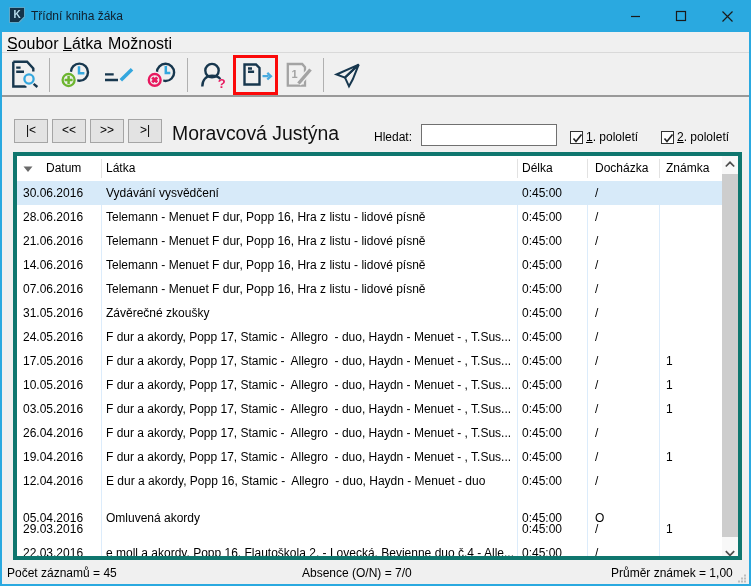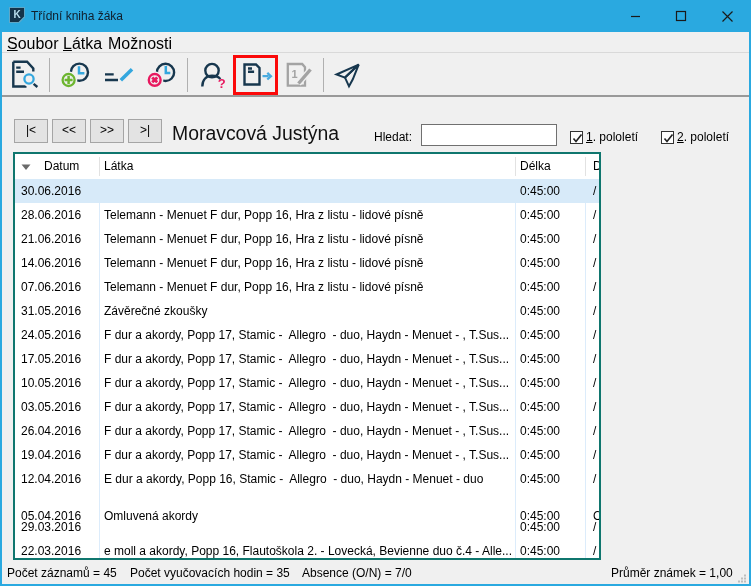--- a/index.html
+++ b/index.html
@@ -26,21 +26,21 @@
 #navrow { position:absolute; left:2px; top:98px; width:747px; height:55px; background:#f0f0f0; }
 .navbtn { position:absolute; top:21px; width:34px; height:24px; background:#e3e3e3; border:1px solid #a5a5a5; font-size:12px; color:#000; text-align:center; line-height:21px; }
 #stuname { position:absolute; left:170px; top:25px; font-size:20px; line-height:20px; color:#111; transform:scaleX(0.97); transform-origin:left top; white-space:nowrap; }
 #hledat { position:absolute; left:372px; top:32px; font-size:12px; color:#000;text-align:center; }
 #searchbox { position:absolute; left:419px; top:26px; width:136px; height:22px; background:#fff; border:1px solid #707070; }
 .cb { position:absolute; top:33px; width:13px; height:13px; background:#fff; border:1px solid #333; }
 .cb svg { position:absolute; left:0px; top:0px; }
 .cbl { position:absolute; top:32px; font-size:12px; color:#000; }
 
 
-#table { position:absolute; left:13px; top:152px; width:588px; height:408px; background:#fff; border:2px solid #0f766e; overflow:hidden; }
+#table { position:absolute; left:13px; top:152px; width:729px; height:408px; background:#fff; border:4px solid #0f766e; overflow:hidden; }
 #thead { position:absolute; left:0; top:0; width:705px; height:25px; background:#fff; }
 .hc { position:absolute; top:5px; font-size:12px; color:#000; }
 .vline-h { position:absolute; top:3px; height:19px; width:1px; background:#e2e2e2; }
 .vline-b { position:absolute; top:25px; height:381px; width:1px; background:#dcecfb; }
 .row { position:absolute; left:0; width:705px; height:24px; font-size:12px; color:#000; }
 .row.sel { background:#d7eaf9; }
 .c1 { position:absolute; left:6px; top:5px; }
 .c2 { position:absolute; left:89px; top:5px; width:410px; overflow:hidden; white-space:pre; }
 .c3 { position:absolute; left:505px; top:5px; }
 .c4 { position:absolute; left:578px; top:5px; }
@@ -165,33 +165,34 @@
 
 <div id="table">
   <div id="thead">
     <svg style="position:absolute;left:6px;top:10px" width="10" height="7" viewBox="0 0 10 7">
         <path d="M0.5 0.5 H9.5 L5 6 Z" fill="#6a6a6a"></path>
       </svg>
     <span class="hc" style="left:29px">Datum</span>
     <span class="hc" style="left:89px">Látka</span>
     <span class="hc" style="left:505px">Délka</span>
     <span class="hc" style="left:578px">Docházka</span>
-    <span class="hc" style="left:649px">Počet</span>
+    <span class="hc" style="left:649px">Známka</span>
   </div>
   <div class="vline-h" style="left:84px"></div>
   <div class="vline-h" style="left:500px"></div>
   <div class="vline-h" style="left:570px"></div>
   <div class="vline-h" style="left:642px"></div>
   <div class="vline-b" style="left:84px"></div>
   <div class="vline-b" style="left:500px"></div>
   <div class="vline-b" style="left:570px"></div>
   <div class="vline-b" style="left:642px"></div>
   <div id="rows">
 <div class="row sel" style="top:25px">
         <span class="c1">30.06.2016</span>
+        <span class="c2">Vydávání vysvědčení</span>
         <span class="c3">0:45:00</span>
         <span class="c4">/</span>
         <span class="c5"></span>
       </div>
 <div class="row" style="top:49px">
         <span class="c1">28.06.2016</span>
         <span class="c2">Telemann - Menuet F dur, Popp 16, Hra z listu - lidové písně</span>
         <span class="c3">0:45:00</span>
         <span class="c4">/</span>
         <span class="c5"></span>
@@ -300,21 +301,20 @@
       </svg>
     <div id="sthumb"></div>
     <svg class="sarrow" style="top:389px" viewBox="0 0 16 17">
         <path d="M3.8 6.2 L8 10.4 L12.2 6.2" stroke="#4d4d4d" stroke-width="1.7" fill="none"></path>
       </svg>
   </div>
 </div>
 
 <div id="statusbar">
   <span class="st" style="left:5px">Počet záznamů = 45</span>
-  <span class="st" style="left:128px">Počet vyučovacích hodin = 35</span>
   <span class="st" style="left:300px">Absence (O/N) = 7/0</span>
   <span class="st" style="left:609px">Průměr známek = 1,00</span>
 </div>
 
 <svg style="position:absolute;left:738px;top:574px" width="10" height="10" viewBox="0 0 10 10">
     <g fill="#bdbdbd">
       <rect x="6" y="0.5" width="2" height="2"></rect>
       <rect x="3" y="3.5" width="2" height="2"></rect>
       <rect x="6" y="3.5" width="2" height="2"></rect>
       <rect x="0" y="6.5" width="2" height="2"></rect>

